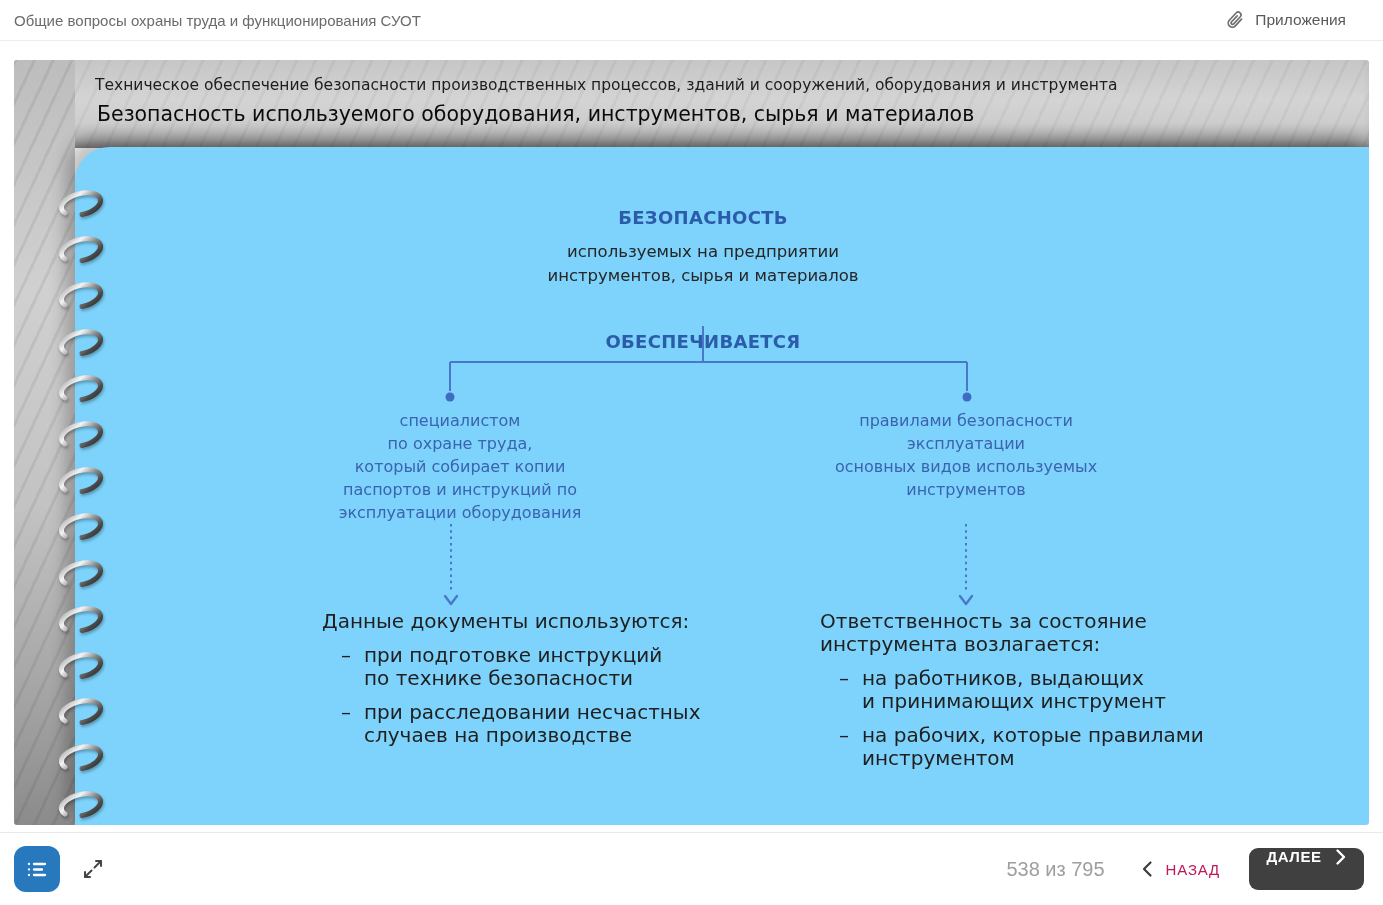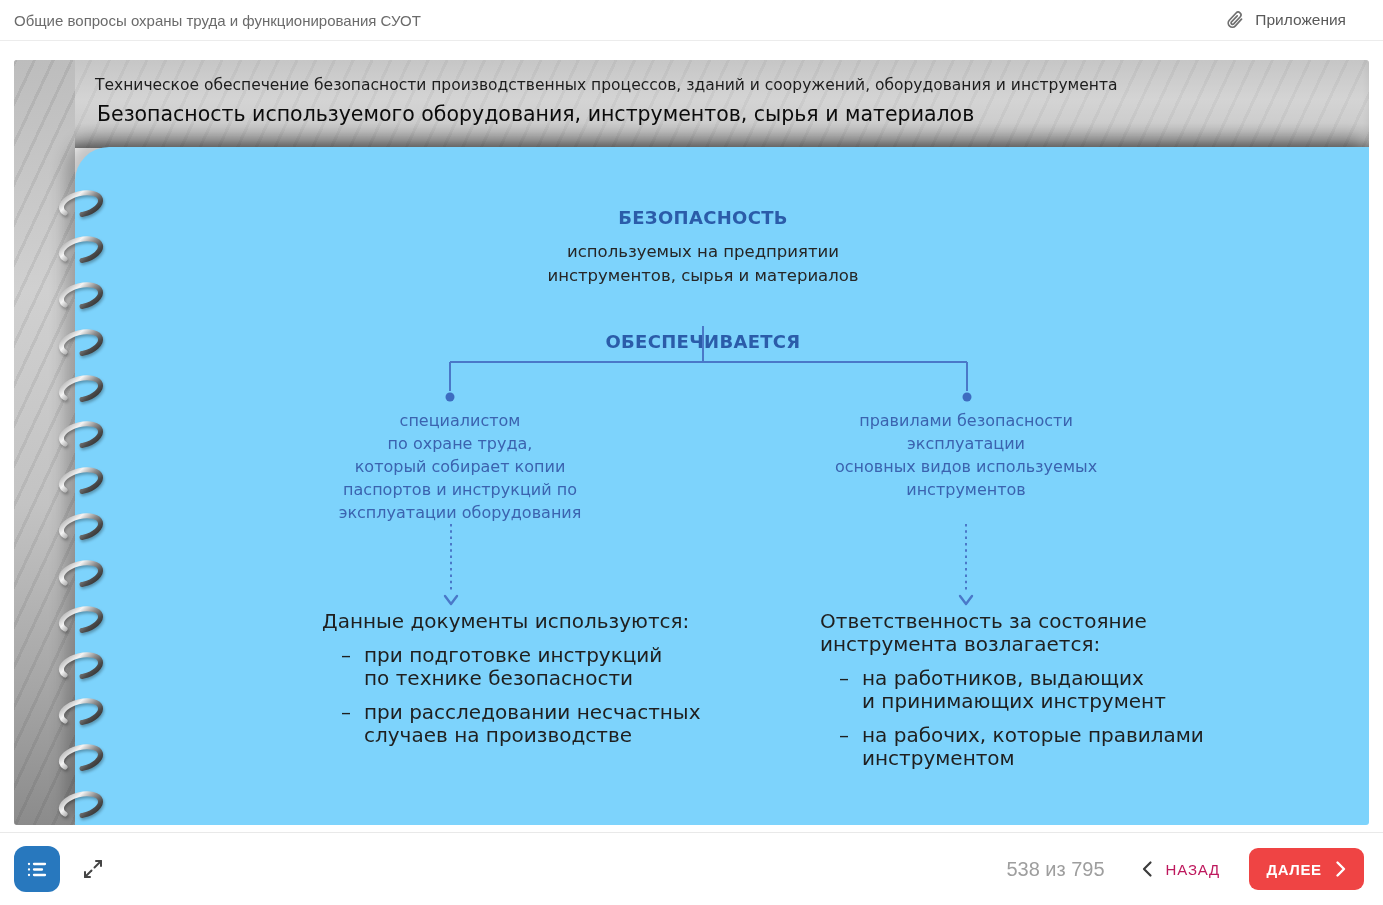--- a/index.html
+++ b/index.html
@@ -82,22 +82,22 @@
   }
   .toc-btn { width:46px; height:46px; border-radius:12px; background:#2878be; border:none;
              display:flex; align-items:center; justify-content:center; cursor:pointer; }
   .fs-btn  { margin-left:20px; background:none; border:none; cursor:pointer;
              display:flex; align-items:center; justify-content:center; padding:0; }
   .spacer { flex:1; }
   .page-indicator { color:#9e9e9e; font-size:20px; margin-right:36px; }
   .back-btn { display:flex; align-items:center; gap:13px; background:none; border:none; cursor:pointer;
               color:#be185d; font-size:15px; letter-spacing:0.8px; margin-right:29px;
               font-family:"Liberation Sans", sans-serif; }
-  .next-btn { width:115px; height:42px; border-radius:9px; background:#ef4444; border:none; cursor:pointer;
-              display:flex; align-items:center; justify-content:center; gap:13px;
+  .next-btn { width:115px; height:42px; border-radius:9px; background:#404040; border:none; cursor:pointer;
+              display:flex; justify-content:center; gap:13px;
               color:#fff; font-size:15px; font-weight:bold; letter-spacing:0.6px;
               font-family:"Liberation Sans", sans-serif; }
 </style>
 </head>
 <body>
 
 <svg width="0" height="0" style="position:absolute" aria-hidden="true">
   <defs>
     <linearGradient id="ringGrad" x1="0%" y1="0%" x2="100%" y2="100%">
       <stop offset="0%" stop-color="#a9a9a9"></stop>

